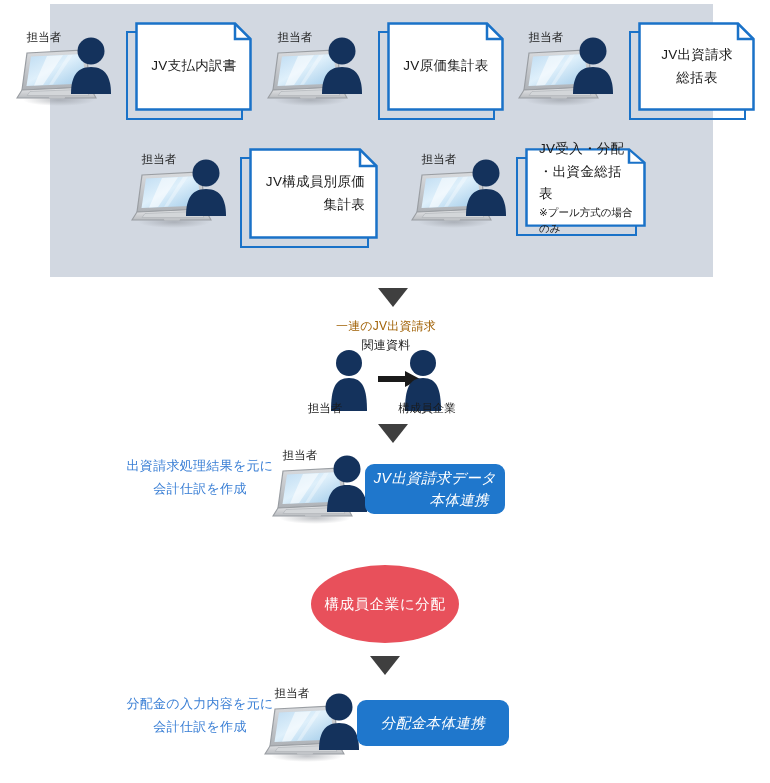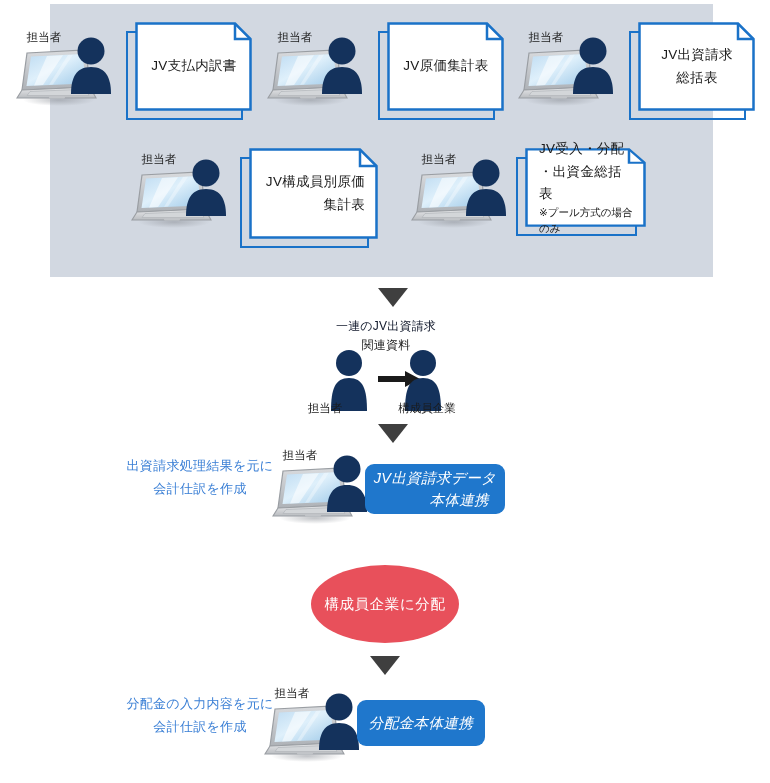--- a/index.html
+++ b/index.html
@@ -53,21 +53,21 @@
   .tri-down{
     position:absolute;width:0;height:0;
     border-left:15px solid transparent;border-right:15px solid transparent;
     border-top:19px solid #3f3f3f;
   }
 
   
   .handoff{position:absolute;}
   .handoff .ho-title{
     position:absolute;left:0;top:0;width:100%;text-align:center;
-    font-size:12px;color:#0f172a;white-space:nowrap;letter-spacing:.2px;
+    font-size:12px;color:#a16207;white-space:nowrap;letter-spacing:.2px;
   }
   .handoff .ho-sub{
     position:absolute;left:0;top:19px;width:100%;text-align:center;
     font-size:12px;color:#1a1a1a;white-space:nowrap;letter-spacing:.2px;
   }
   .handoff .ho-person{position:absolute;width:48px;height:64px;}
   .handoff .ho-name{
     position:absolute;width:86px;text-align:center;font-size:11.5px;
     color:#1a1a1a;white-space:nowrap;
   }
@@ -393,17 +393,17 @@
       </svg>
     </span>
     <span class="person">
       <svg viewBox="0 0 46 60">
         <circle cx="23" cy="15" r="13.5" fill="#14325c"></circle>
         <path d="M23 31 C8 31 3 42 3 58 L43 58 C43 42 38 31 23 31 Z" fill="#14325c"></path>
       </svg>
     </span>
   </div>
 
-  <div class="pill" style="left:357px;top:700px;width:128px;height:46px;padding:0 24px;">
+  <div class="pill" style="left:357px;top:700px;width:152px;height:46px;padding:0 24px;">
     <span class="pill-line">分配金本体連携</span>
   </div>
 
 </div>
 
 </body></html>

